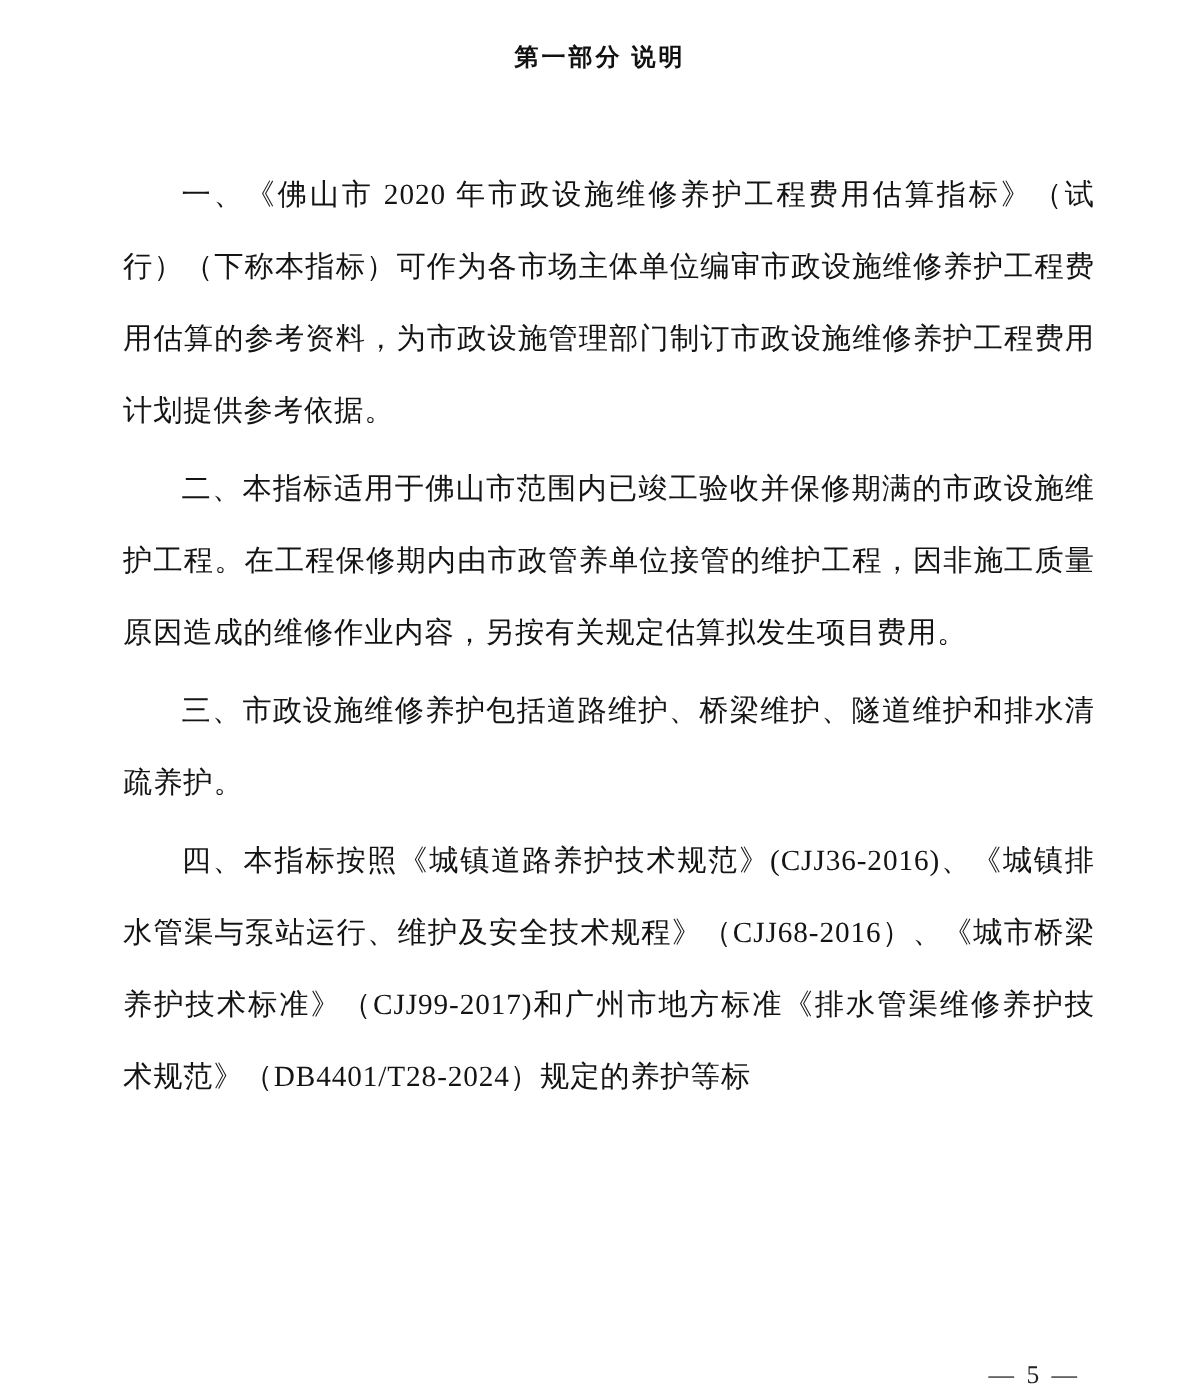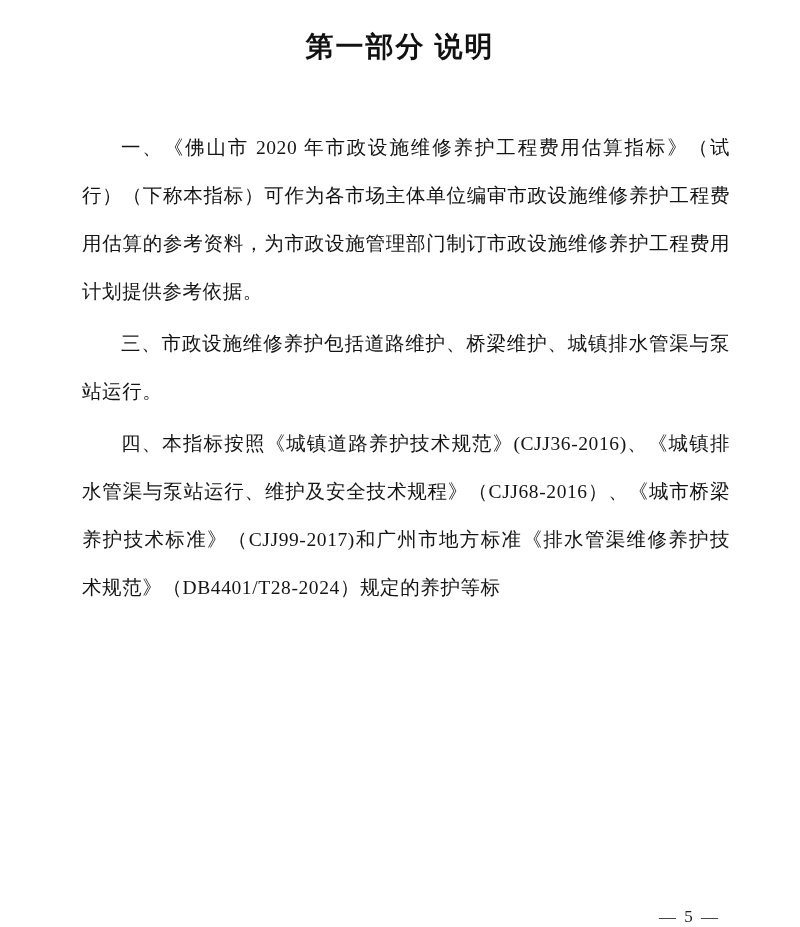--- a/index.html
+++ b/index.html
@@ -17,21 +17,21 @@
   }
   .page {
     width: 800px;
     height: 927px;
     position: relative;
     box-sizing: border-box;
     padding: 0;
   }
   .doc-title {
     text-align: center;
-    font-size: 28px;
+    font-size: 16px;
     font-weight: bold;
     letter-spacing: 2px;
     margin-top: 28px;
     margin-bottom: 0;
     font-family: "Liberation Serif", "DejaVu Serif", serif;
     color: #111;
   }
   .body-block {
     margin-top: 58px;
     padding-left: 82px;
@@ -60,19 +60,20 @@
 </style>
 </head>
 <body>
 
 <div class="page">
 
   <h1 class="doc-title">第一部分  说明</h1>
 
   <div class="body-block">
     <p class="para">一、《佛山市 2020 年市政设施维修养护工程费用估算指标》（试行）（下称本指标）可作为各市场主体单位编审市政设施维修养护工程费用估算的参考资料，为市政设施管理部门制订市政设施维修养护工程费用计划提供参考依据。</p>
-    <p class="para">三、市政设施维修养护包括道路维护、桥梁维护、城镇排水管渠与泵站运行。</p>
+    <p class="para">二、本指标适用于佛山市范围内已竣工验收并保修期满的市政设施维护工程。在工程保修期内由市政管养单位接管的维护工程，因非施工质量原因造成的维修作业内容，另按有关规定估算拟发生项目费用。</p>
+    <p class="para">三、市政设施维修养护包括道路维护、桥梁维护、隧道维护和排水清疏养护。</p>
     <p class="para">四、本指标按照《城镇道路养护技术规范》(CJJ36-2016)、《城镇排水管渠与泵站运行、维护及安全技术规程》（CJJ68-2016）、《城市桥梁养护技术标准》（CJJ99-2017)和广州市地方标准《排水管渠维修养护技术规范》（DB4401/T28-2024）规定的养护等标</p>
   </div>
 
   <div class="page-number">— 5 —</div>
 
 </div>
 
 </body></html>

